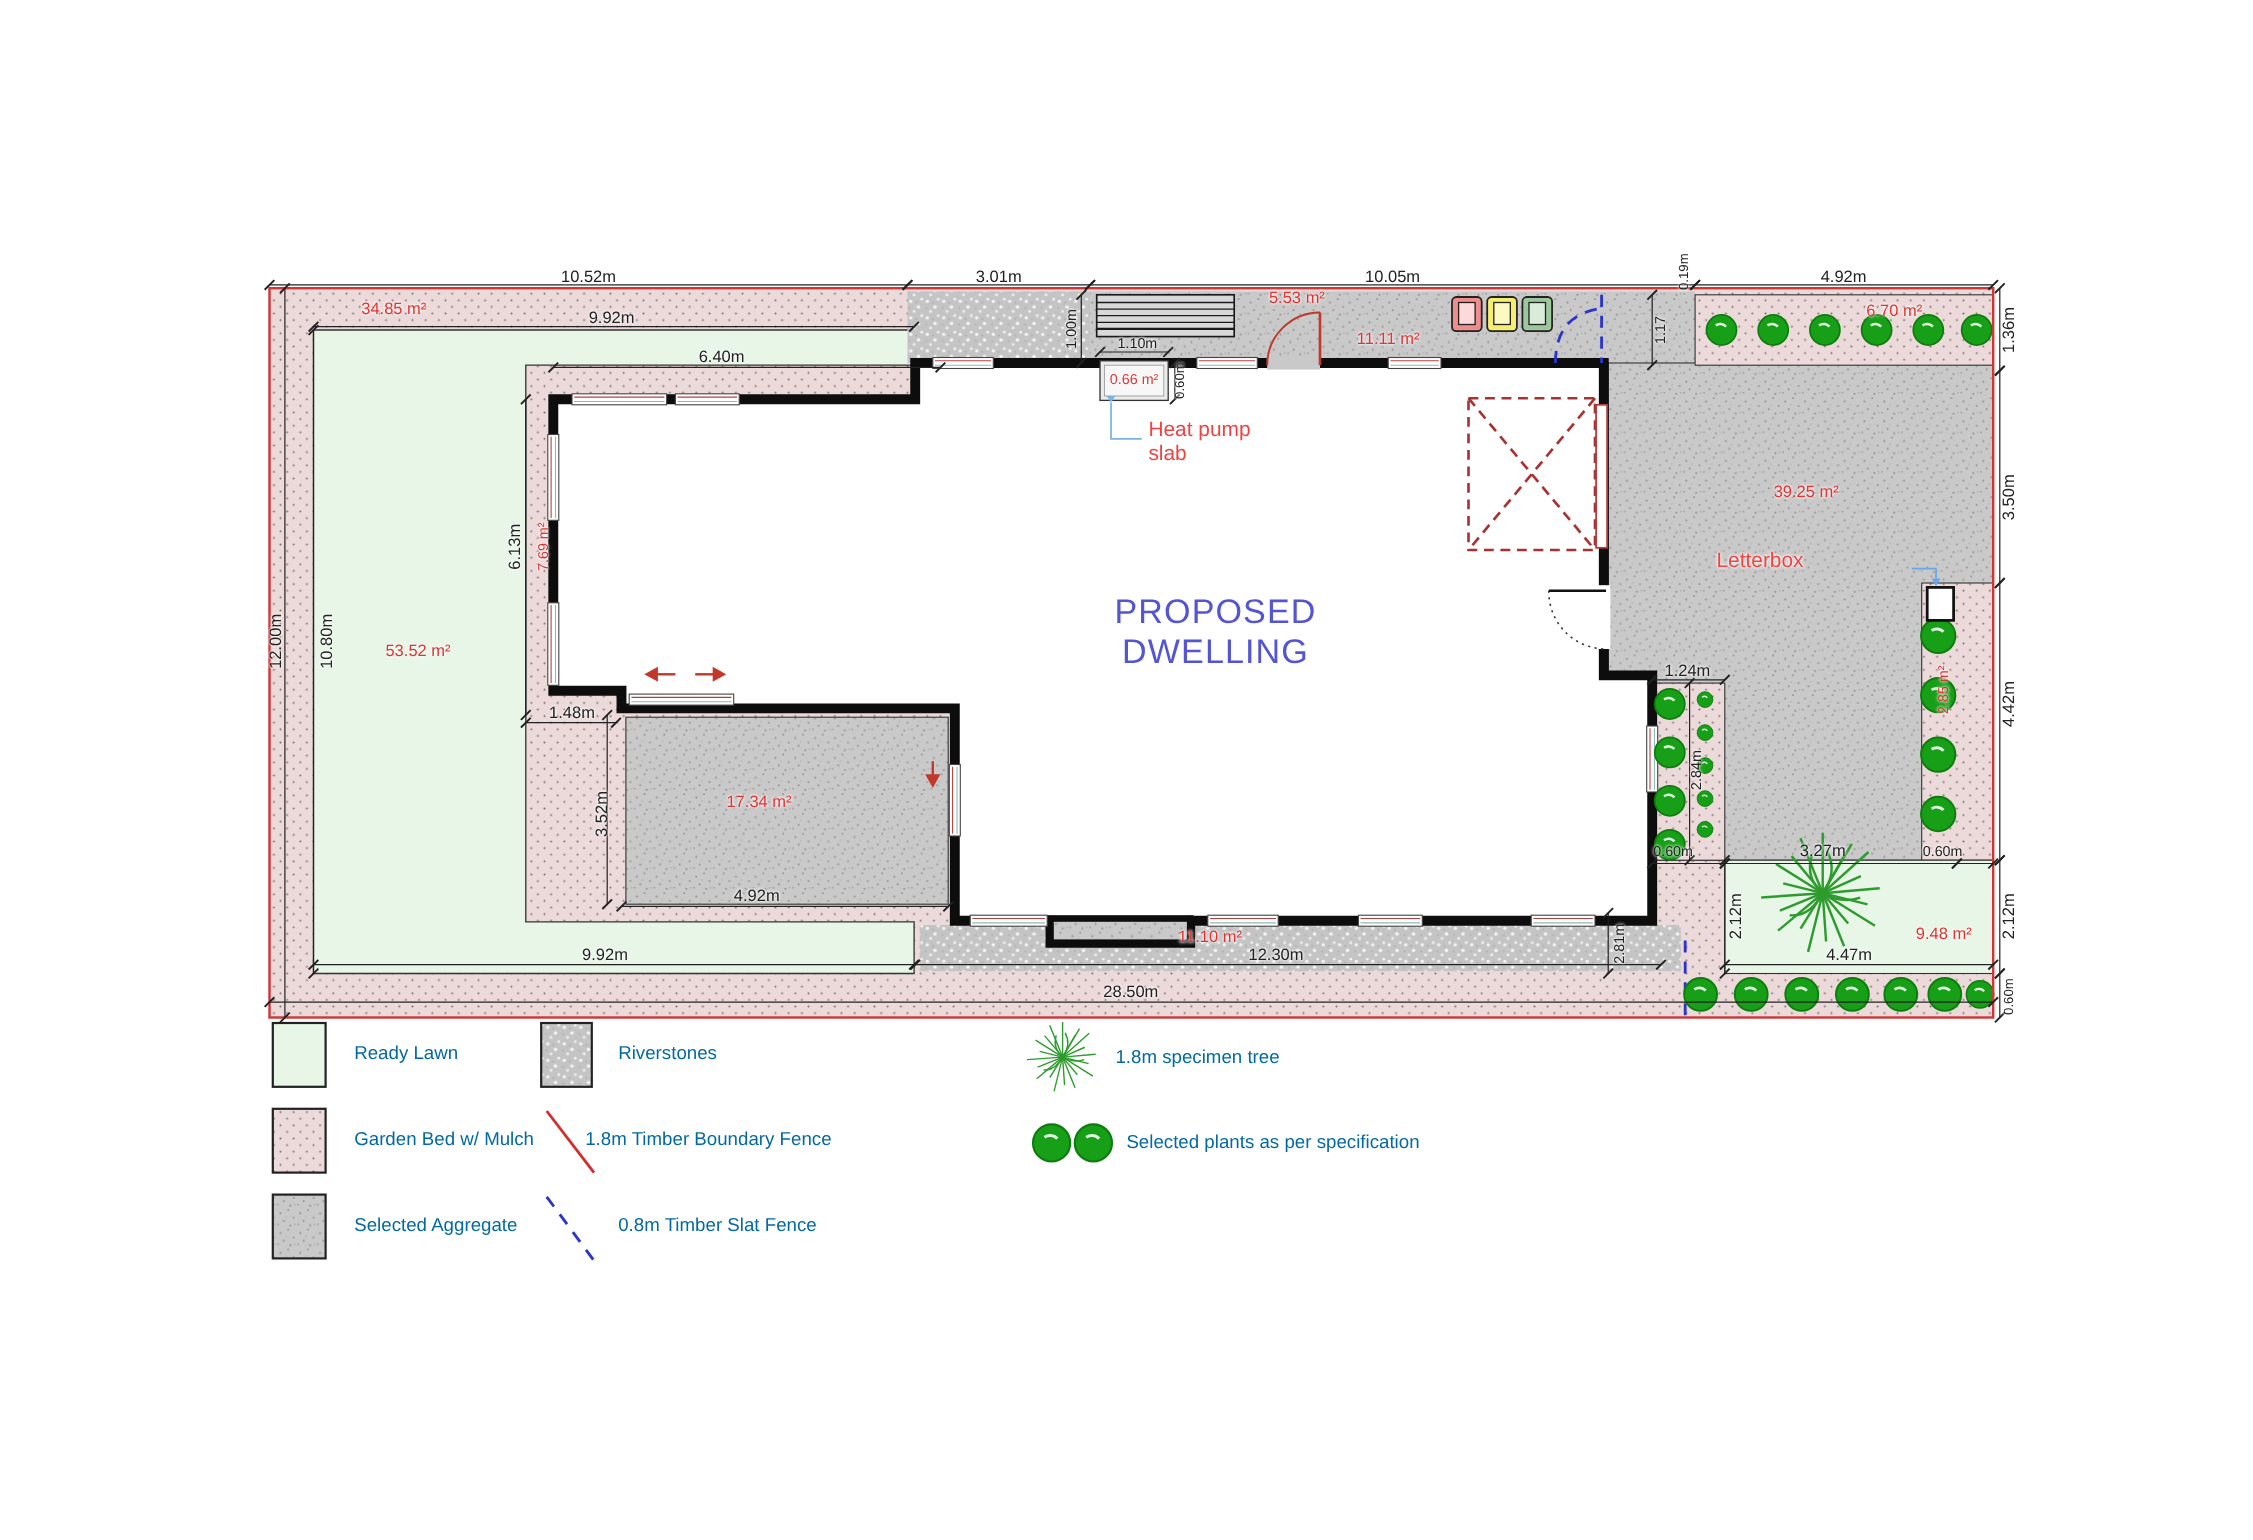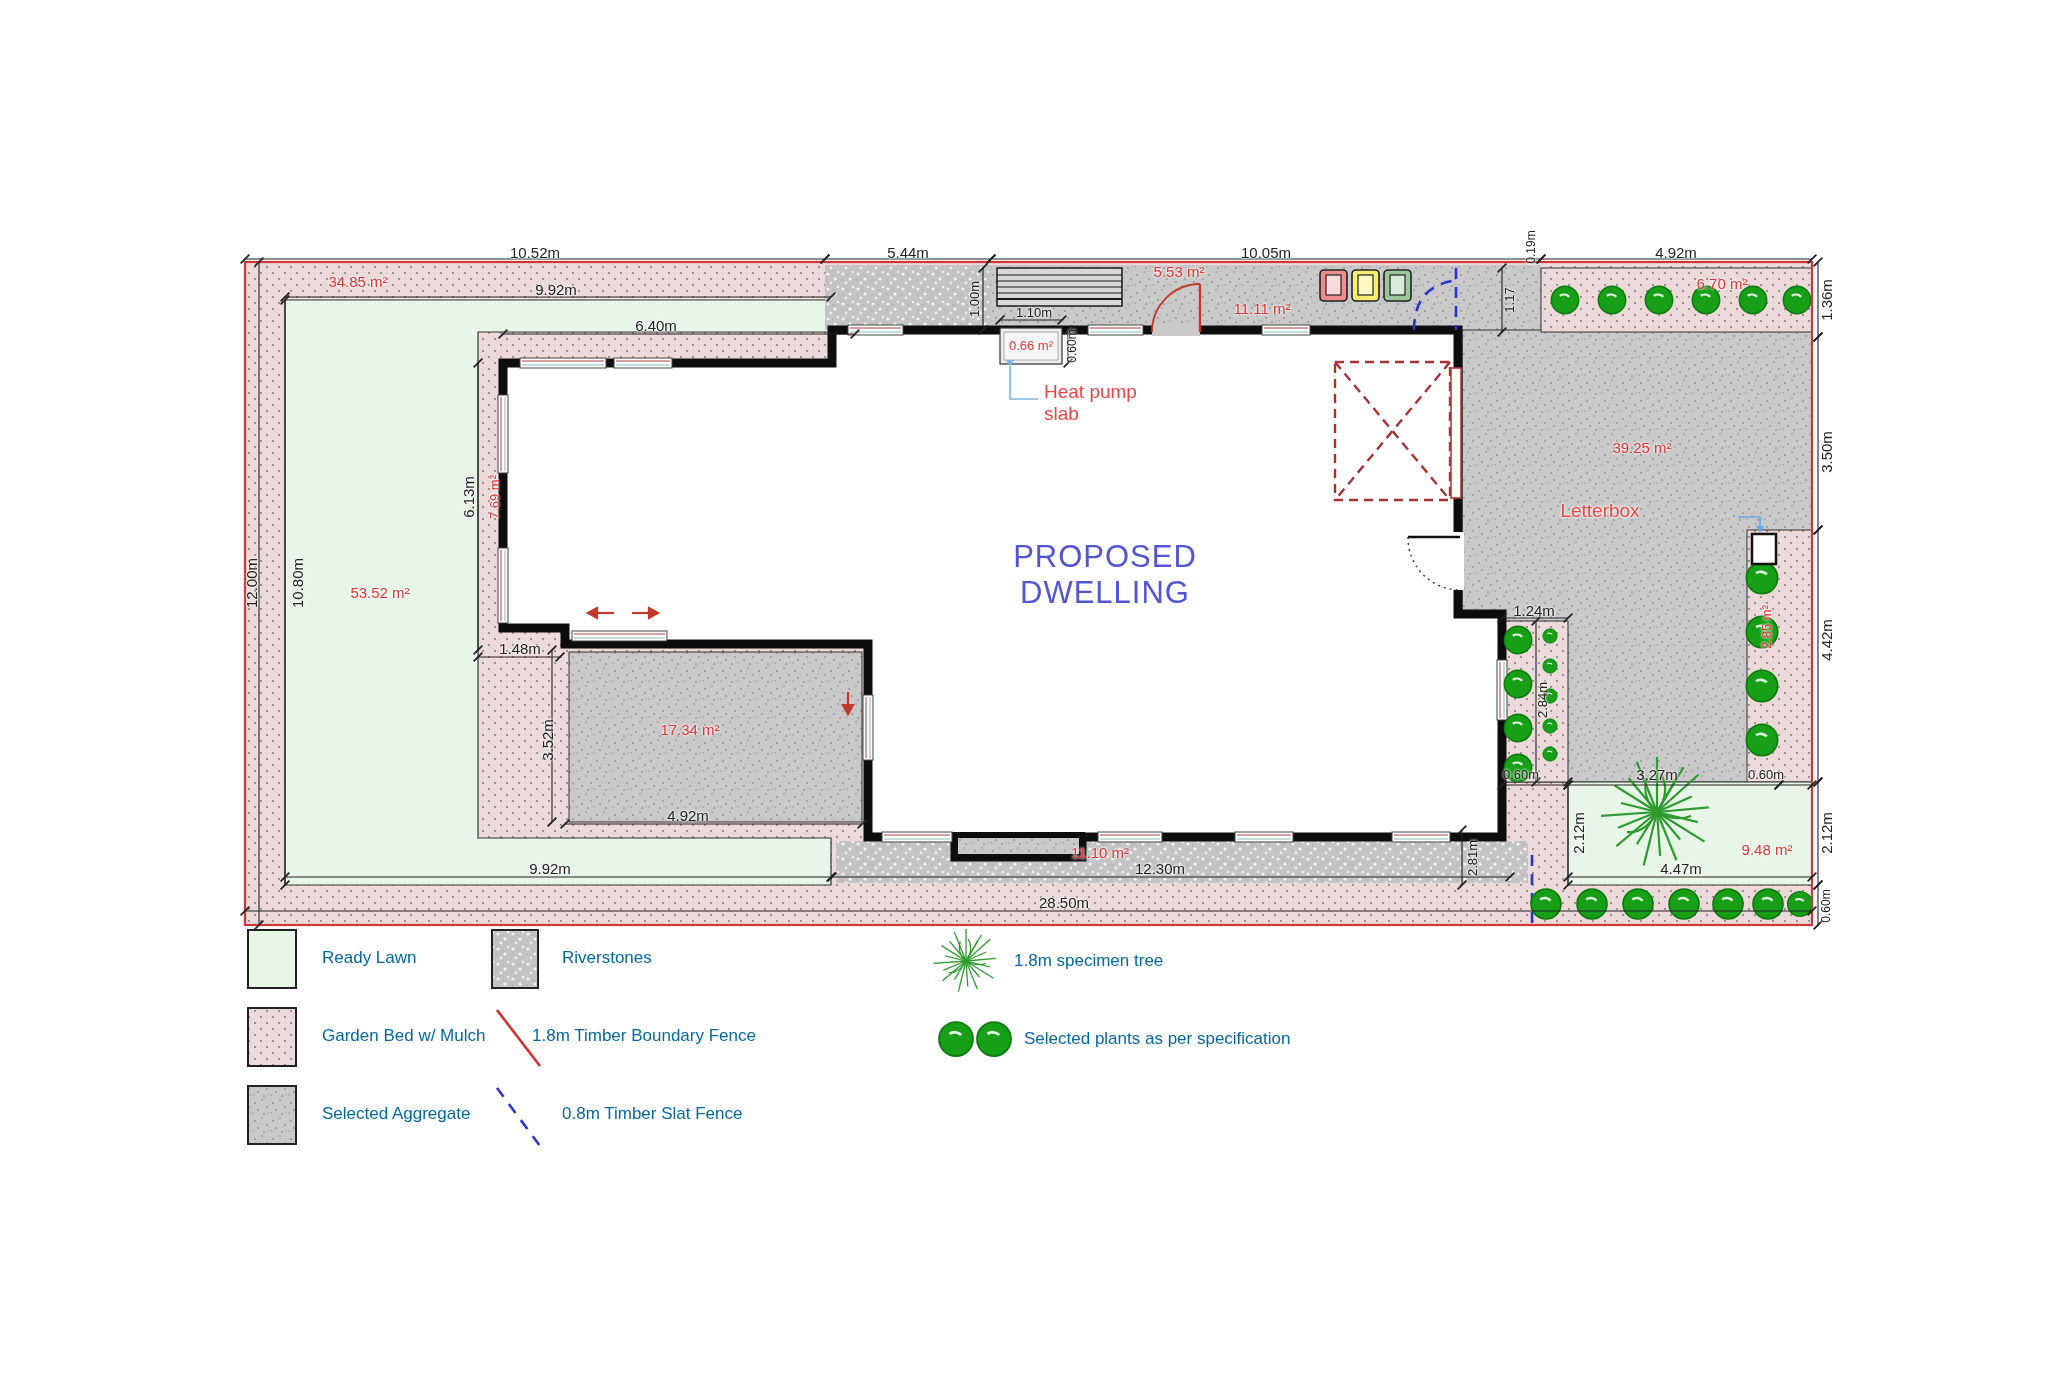--- a/index.html
+++ b/index.html
@@ -310,32 +310,32 @@
     <line x1="1462" y1="830" x2="1462" y2="885"></line>
     <line x1="1818" y1="262" x2="1818" y2="337"></line>
         <line x1="1818" y1="337" x2="1818" y2="530"></line>
     <line x1="1818" y1="530" x2="1818" y2="782"></line>
         <line x1="1818" y1="782" x2="1818" y2="885"></line>
     <line x1="1818" y1="885" x2="1818" y2="925"></line>
   </g>
 </svg>
 
 <div class="lbl" style="left:535px;top:252px">10.52m</div>
-<div class="lbl" style="left:908px;top:252px">5.44m</div>
+<div class="lbl" style="left:908px;top:252px">3.01m</div>
 <div class="lbl" style="left:1266px;top:252px">10.05m</div>
 <div class="lbl" style="left:1676px;top:252px">4.92m</div>
 <div class="lbl rot xs" style="left:1531px;top:247px">0.19m</div>
 <div class="lbl rot" style="left:251px;top:583px">12.00m</div>
 <div class="lbl rot" style="left:297px;top:583px">10.80m</div>
 <div class="lbl rot" style="left:1826px;top:300px">1.36m</div>
 <div class="lbl rot" style="left:1826px;top:452px">3.50m</div>
 <div class="lbl rot" style="left:1826px;top:640px">4.42m</div>
 <div class="lbl rot" style="left:1826px;top:833px">2.12m</div>
 <div class="lbl rot xs" style="left:1826px;top:906px">0.60m</div>
-<div class="lbl" style="left:1064px;top:902px">28.50m</div>
+<div class="lbl" style="left:1028px;top:902px">28.50m</div>
 <div class="lbl" style="left:556px;top:289px">9.92m</div>
 <div class="lbl" style="left:656px;top:325px">6.40m</div>
 <div class="lbl rot sm" style="left:974px;top:299px">1.00m</div>
 <div class="lbl sm" style="left:1034px;top:312px">1.10m</div>
 <div class="lbl rot xs" style="left:1072px;top:346px">0.60m</div>
 <div class="lbl rot" style="left:468px;top:497px">6.13m</div>
 <div class="lbl" style="left:520px;top:648px">1.48m</div>
 <div class="lbl rot" style="left:547px;top:740px">3.52m</div>
 <div class="lbl" style="left:688px;top:815px">4.92m</div>
 <div class="lbl" style="left:550px;top:868px">9.92m</div>

